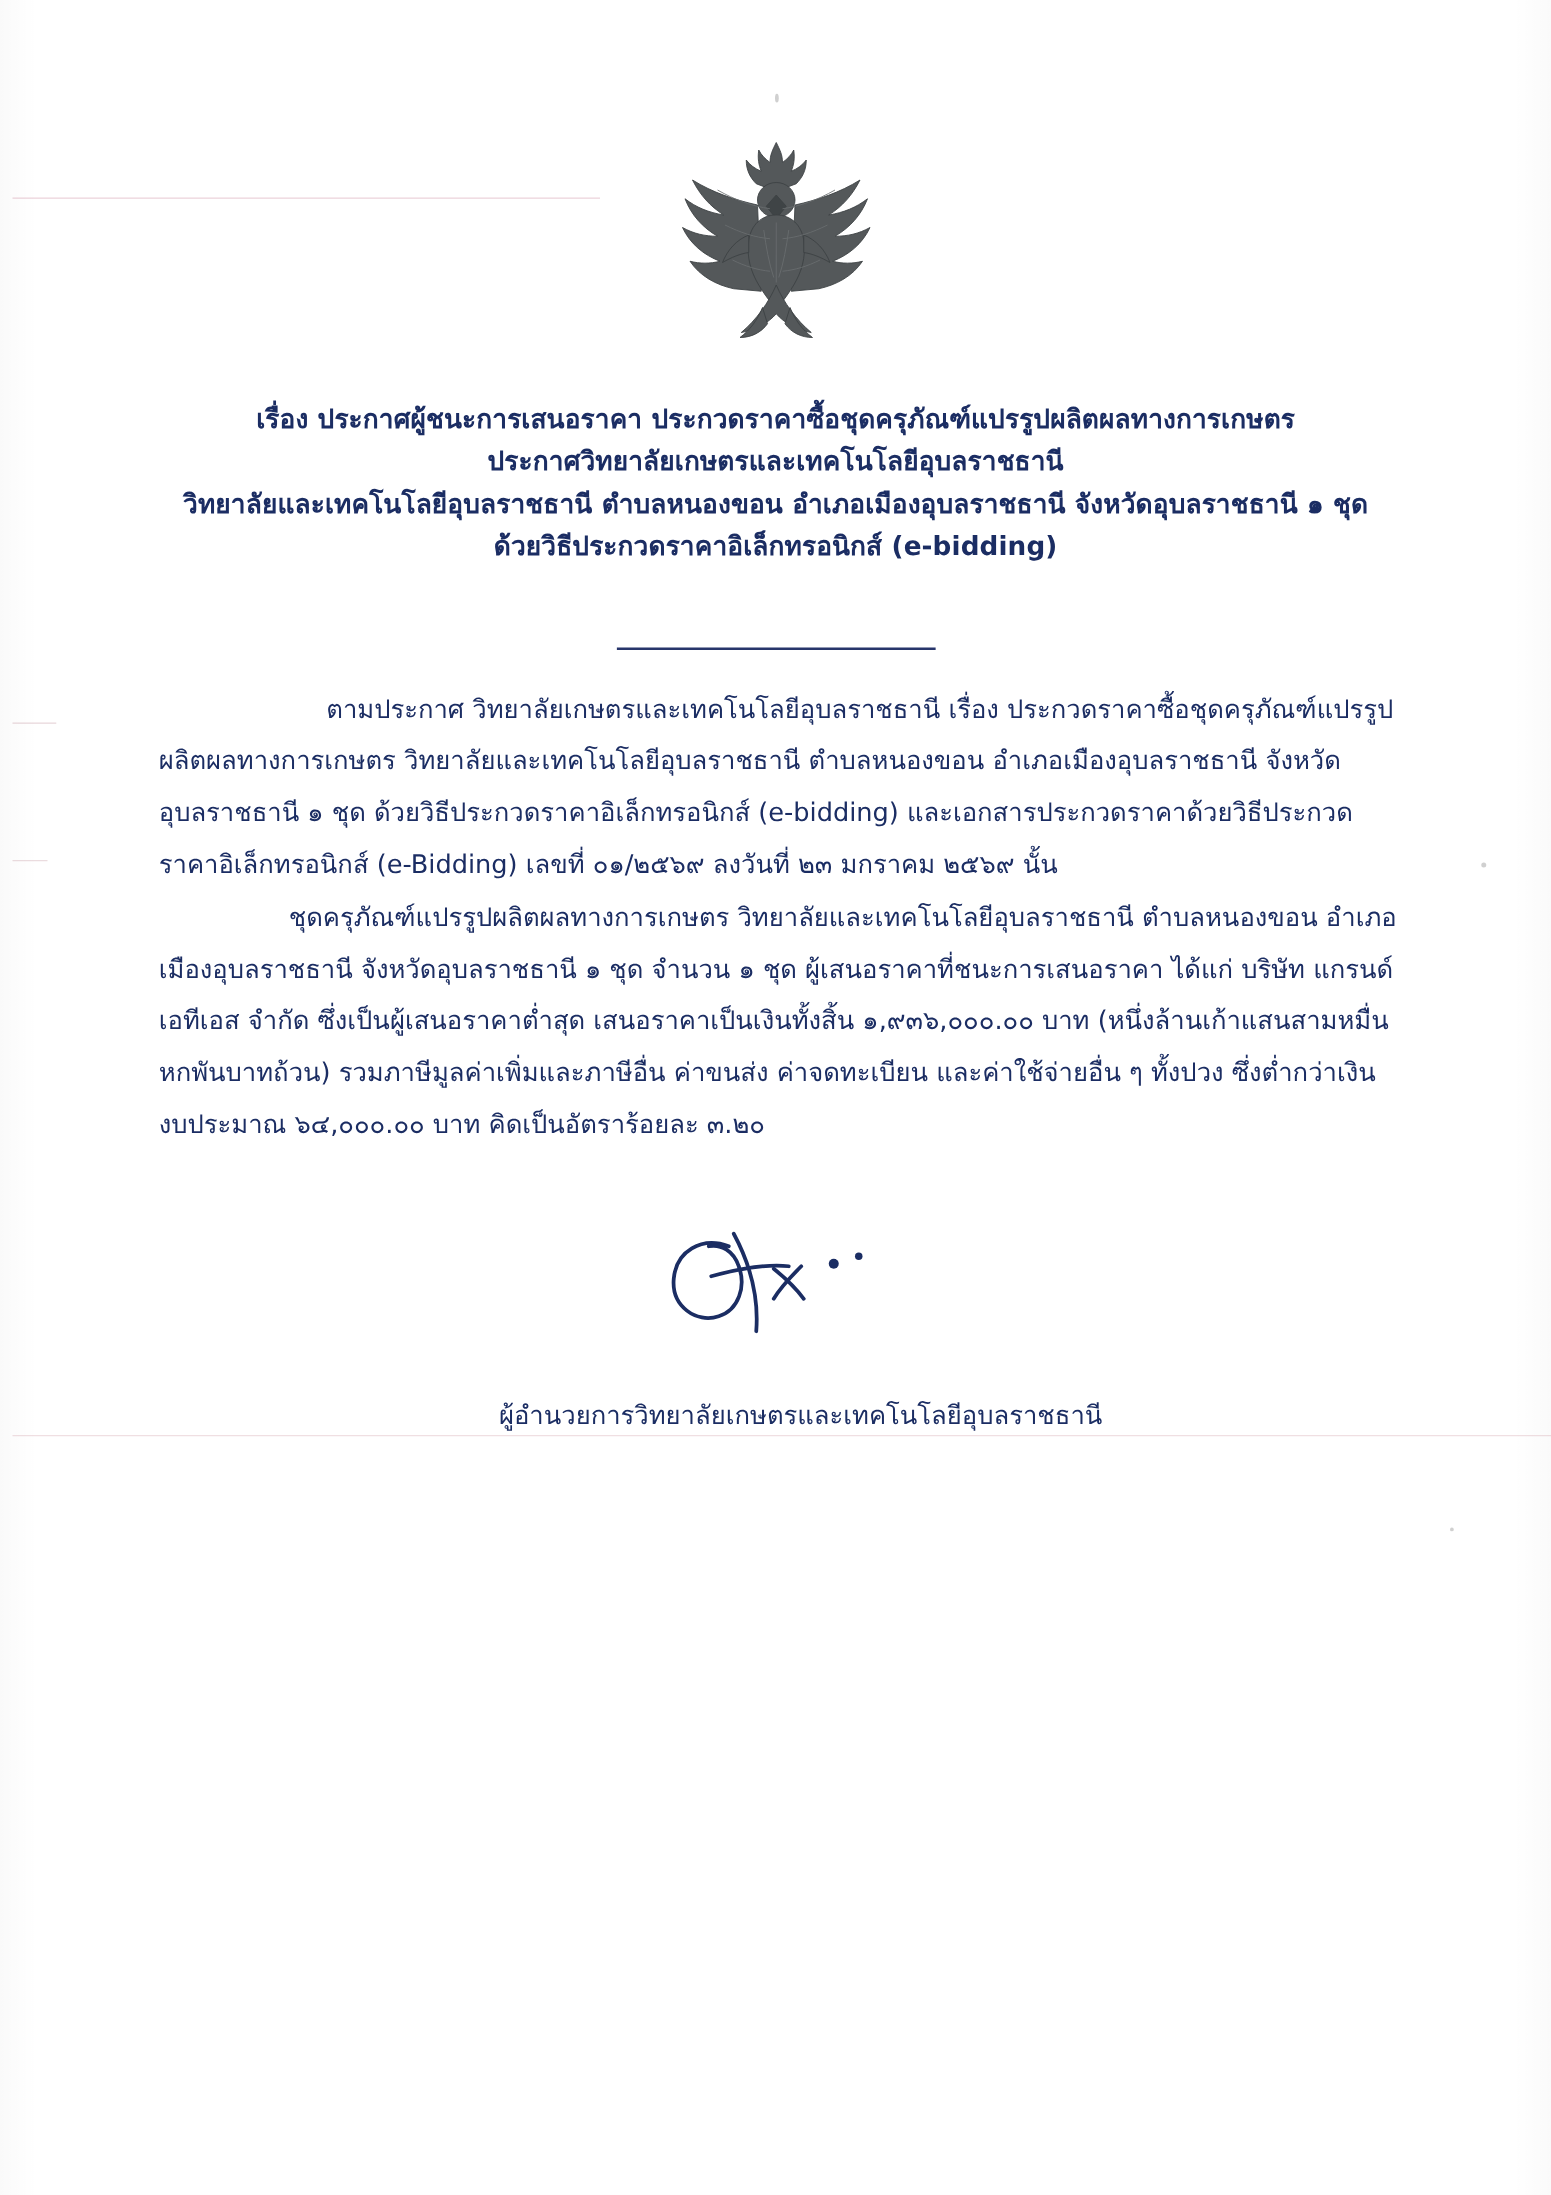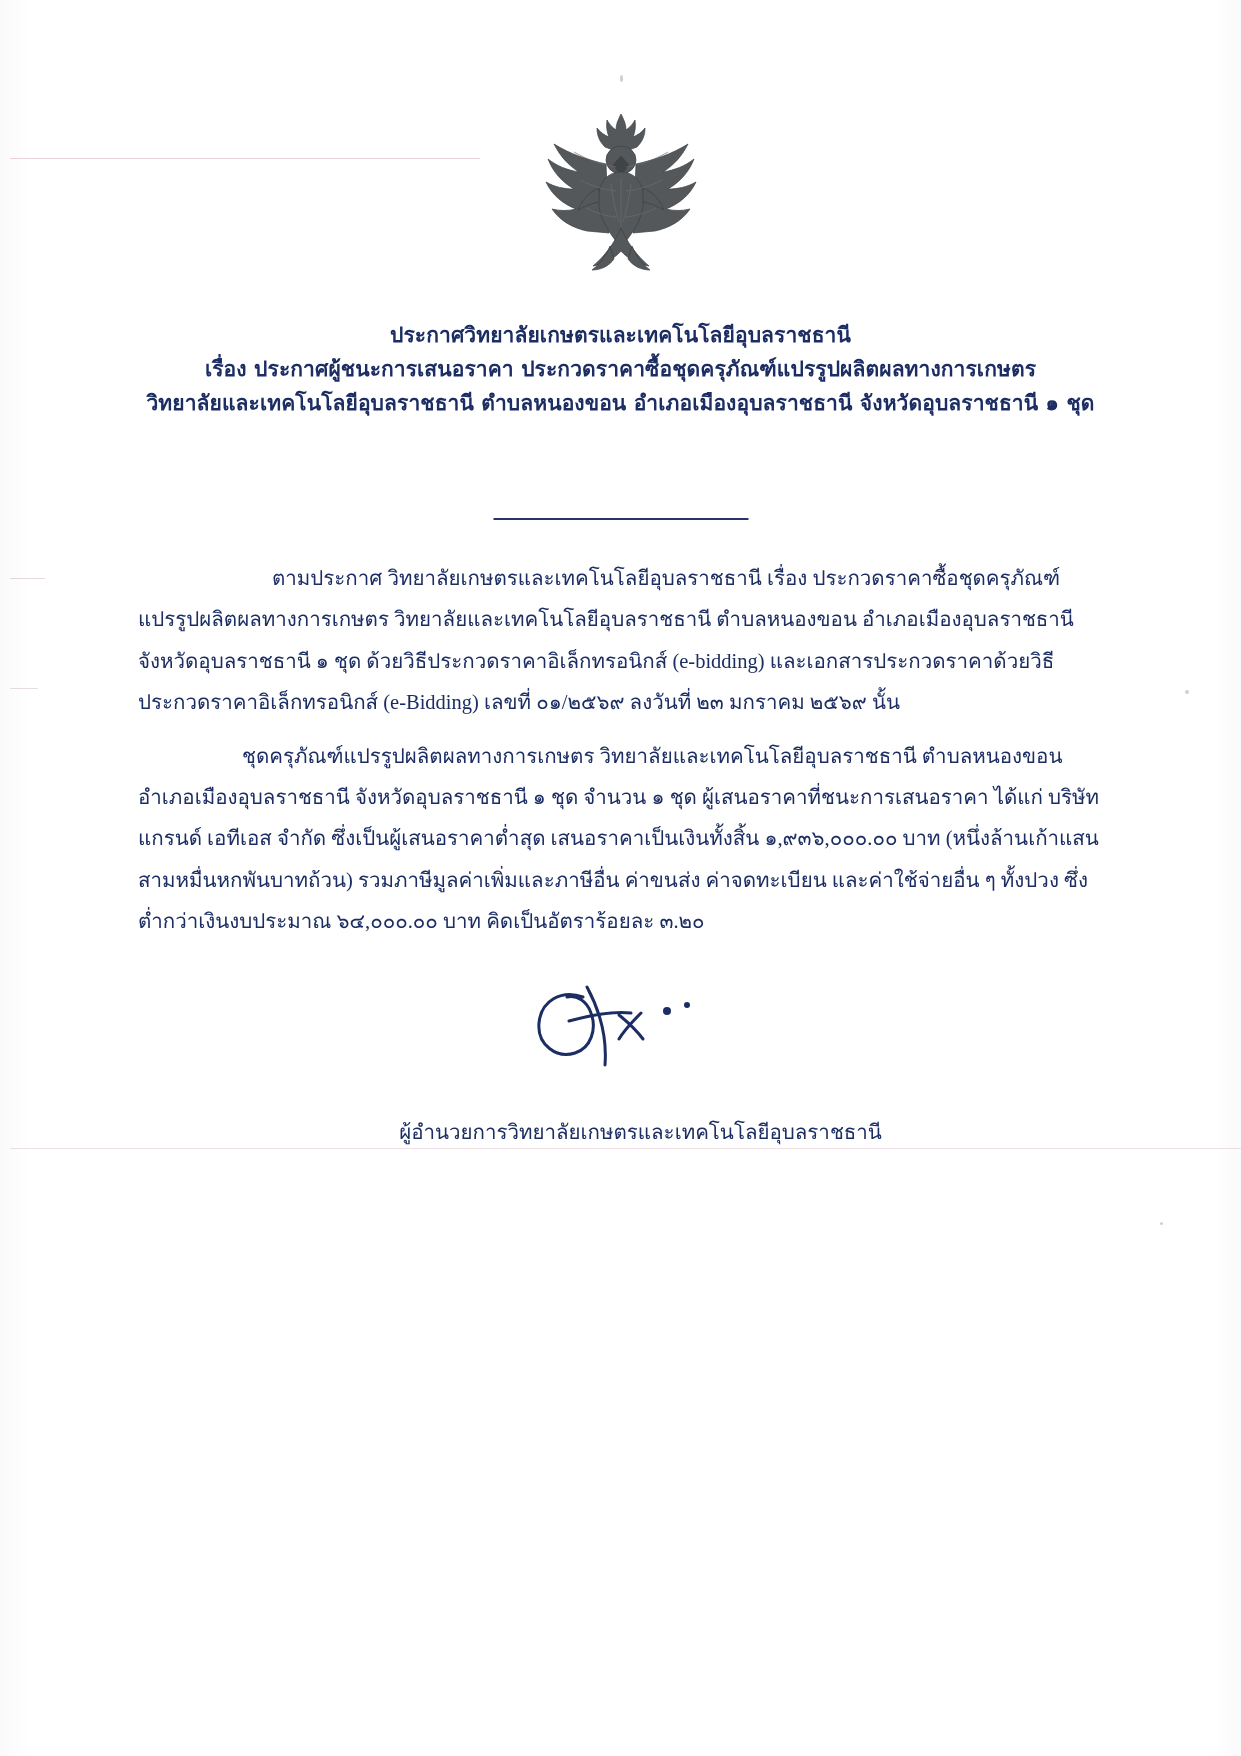--- a/index.html
+++ b/index.html
@@ -82,22 +82,21 @@
     position: absolute;
     top: 546px;
     left: 126px;
     width: 995px;
     font-size: 20.5px;
     line-height: 2.02;
     color: #1b2d63;
     text-align: left;
   }
   .body-text p {
-    margin: 12px;
-    font-family: Liberation Serif, serif;
+    margin: 1px;
   }
   .body-text .indent-big { text-indent: 134px; }
   .body-text .indent-mid { text-indent: 104px; }
 
   
   .date-line {
     position: absolute;
     top: 944px;
     left: 0;
     width: 100%;
@@ -190,23 +189,24 @@
         <path d="M80 100 c10 5 20 8 30 9"></path>
         <path d="M150 100 c-10 5-20 8-30 9"></path>
         <path d="M115 70 l0 48"></path>
         <path d="M105 76 c2 14 4 26 8 38"></path>
         <path d="M125 76 c-2 14-4 26-8 38"></path>
       </g>
     </svg>
   </div>
 
   <div class="heading">
+    <div>เรื่อง ประกาศผู้ชนะการเสนอราคา ประกวดราคาซื้อชุดครุภัณฑ์แปรรูปผลิตผลทางการเกษตร</div>
     <div>ประกาศวิทยาลัยเกษตรและเทคโนโลยีอุบลราชธานี</div>
-    <div>เรื่อง ประกาศผู้ชนะการเสนอราคา ประกวดราคาซื้อชุดครุภัณฑ์แปรรูปผลิตผลทางการเกษตร</div>
     <div>วิทยาลัยและเทคโนโลยีอุบลราชธานี ตำบลหนองขอน อำเภอเมืองอุบลราชธานี จังหวัดอุบลราชธานี ๑ ชุด</div>
+    <div>ด้วยวิธีประกวดราคาอิเล็กทรอนิกส์ (e-bidding)</div>
   </div>
 
   <div class="rule"></div>
 
   <div class="body-text">
     <p class="indent-big">ตามประกาศ วิทยาลัยเกษตรและเทคโนโลยีอุบลราชธานี เรื่อง ประกวดราคาซื้อชุดครุภัณฑ์แปรรูปผลิตผลทางการเกษตร วิทยาลัยและเทคโนโลยีอุบลราชธานี ตำบลหนองขอน อำเภอเมืองอุบลราชธานี จังหวัดอุบลราชธานี ๑ ชุด ด้วยวิธีประกวดราคาอิเล็กทรอนิกส์ (e-bidding) และเอกสารประกวดราคาด้วยวิธีประกวดราคาอิเล็กทรอนิกส์ (e-Bidding) เลขที่ ๐๑/๒๕๖๙ ลงวันที่ ๒๓ มกราคม ๒๕๖๙ นั้น</p>
     <p class="indent-mid">ชุดครุภัณฑ์แปรรูปผลิตผลทางการเกษตร วิทยาลัยและเทคโนโลยีอุบลราชธานี ตำบลหนองขอน อำเภอเมืองอุบลราชธานี จังหวัดอุบลราชธานี ๑ ชุด  จำนวน  ๑  ชุด ผู้เสนอราคาที่ชนะการเสนอราคา ได้แก่  บริษัท แกรนด์ เอทีเอส จำกัด ซึ่งเป็นผู้เสนอราคาต่ำสุด เสนอราคาเป็นเงินทั้งสิ้น ๑,๙๓๖,๐๐๐.๐๐ บาท (หนึ่งล้านเก้าแสนสามหมื่นหกพันบาทถ้วน) รวมภาษีมูลค่าเพิ่มและภาษีอื่น ค่าขนส่ง ค่าจดทะเบียน และค่าใช้จ่ายอื่น ๆ ทั้งปวง ซึ่งต่ำกว่าเงินงบประมาณ ๖๔,๐๐๐.๐๐ บาท คิดเป็นอัตราร้อยละ ๓.๒๐</p>
   </div>
 
 

